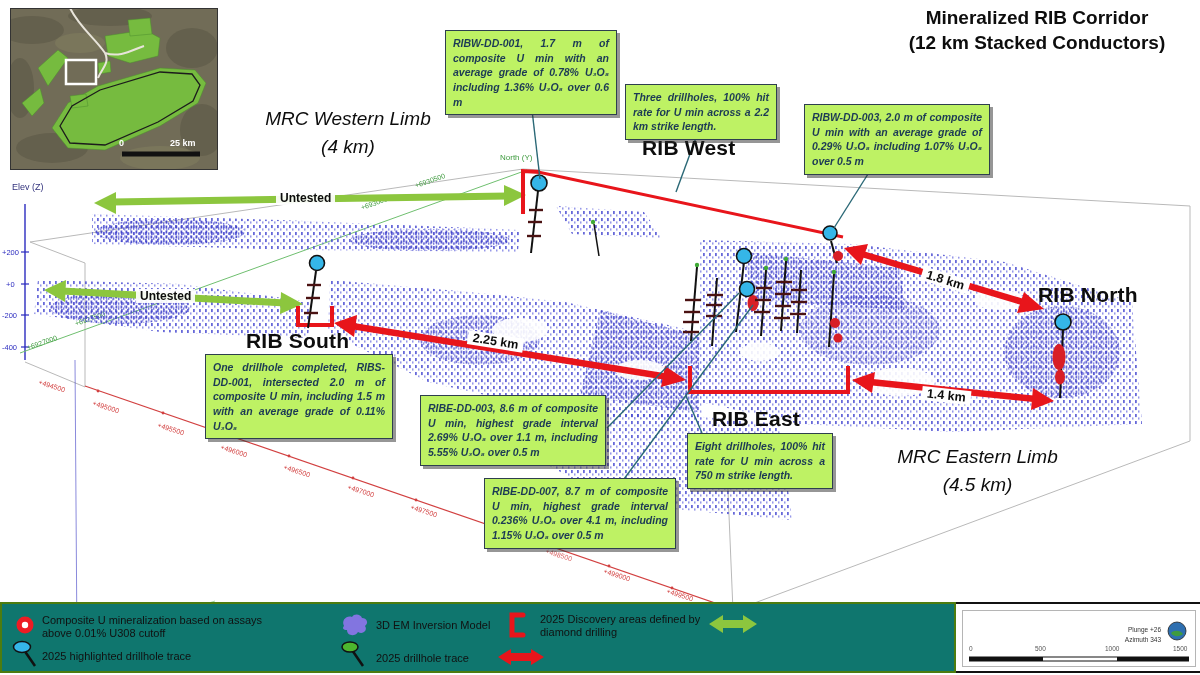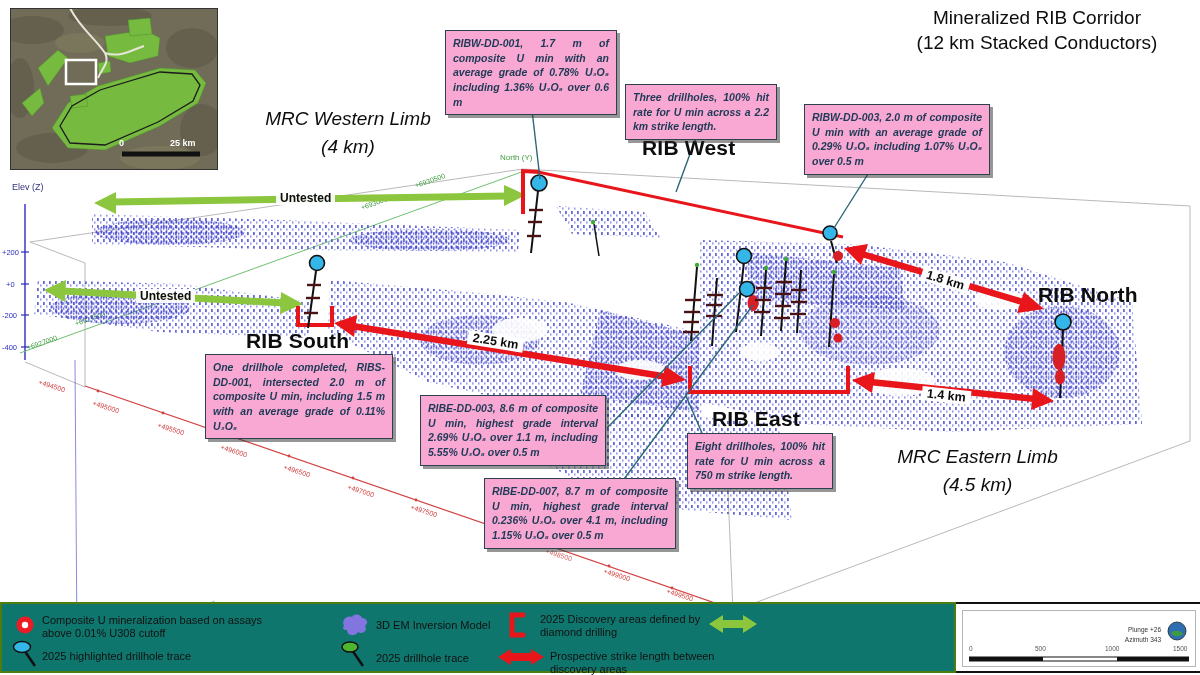--- a/index.html
+++ b/index.html
@@ -1,27 +1,27 @@
 <!DOCTYPE html>
 <html><head>
 <meta charset="utf-8">
 <style>
   html,body{margin:0;padding:0;background:#fff;}
   #stage{position:relative;width:1200px;height:675px;background:#fff;overflow:hidden;
          font-family:"Liberation Sans",sans-serif;}
   .abs{position:absolute;}
   svg{display:block;}
-  .callout{position:absolute;background:#f9a8d4;border:1.6px solid #2e3f4e;
+  .callout{position:absolute;background:#bef264;border:1.6px solid #2e3f4e;
            box-shadow:3px 3px 0 rgba(45,45,45,.5);color:#1c3a55;
            font:italic bold 10.5px/1.4 "Liberation Sans",sans-serif;
            padding:5px 7px;text-align:justify;white-space:pre-line;}
   .rlabel{position:absolute;font-weight:bold;color:#0d0d0d;font-size:21px;letter-spacing:.2px;}
   .mrclabel{position:absolute;font-style:italic;font-weight:normal;color:#0d0d0d;
             font-size:19px;text-align:center;line-height:1.45;}
-  .title{position:absolute;font-weight:normal;color:#0d0d0d;font-size:19px;
+  .title{position:absolute;font-weight:bold;color:#0d0d0d;font-size:19px;
          text-align:center;line-height:1.3;}
   .pill{position:absolute;background:#fff;font-weight:bold;color:#0d0d0d;
         font-size:12.5px;padding:0 5px;transform-origin:left center;white-space:nowrap;}
   .untested{position:absolute;background:rgba(255,255,255,.92);font-weight:bold;color:#0d0d0d;
         font-size:12px;padding:0 4px;white-space:nowrap;}
   .legend-bar{position:absolute;left:0;top:602px;width:952px;height:67px;
         background:#0f766e;border:2px solid #4d7c0f;}
   .legend-right{position:absolute;left:956px;top:602px;width:244px;height:67px;
         background:#fff;border-top:2px solid #111;border-bottom:2px solid #111;}
   .ltext{position:absolute;font-size:11px;color:#111;line-height:1.18;}
@@ -351,21 +351,20 @@
     <div class="ltext" style="left:374px;top:48px;width:160px">2025 drillhole trace</div>
 
     <svg class="abs" style="left:505px;top:8px" width="20" height="26">
       <path d="M16,3 L5,3 L5,23 L16,23" fill="none" stroke="#e8151b" stroke-width="5" stroke-linecap="round"></path>
     </svg>
     <div class="ltext" style="left:538px;top:9px;width:172px">2025 Discovery areas defined by diamond drilling</div>
 
     <svg class="abs" style="left:495px;top:44px" width="48" height="18">
       <polygon points="1,9 14,1 14,5 34,5 34,1 47,9 34,17 34,13 14,13 14,17" fill="#e8151b"></polygon>
     </svg>
-    <div class="ltext" style="left:548px;top:46px;width:178px">Prospective strike length between discovery areas</div>
 
     <svg class="abs" style="left:706px;top:10px" width="50" height="20">
       <polygon points="1,10 15,1 15,6 35,6 35,1 49,10 35,19 35,14 15,14 15,19" fill="#8cc63e"></polygon>
     </svg>
   </div>
 
   <div class="legend-right">
     <div class="scale-panel">
       <div class="viewinfo" style="right:34px;top:14px;width:70px">
         <div>Plunge +26</div>

